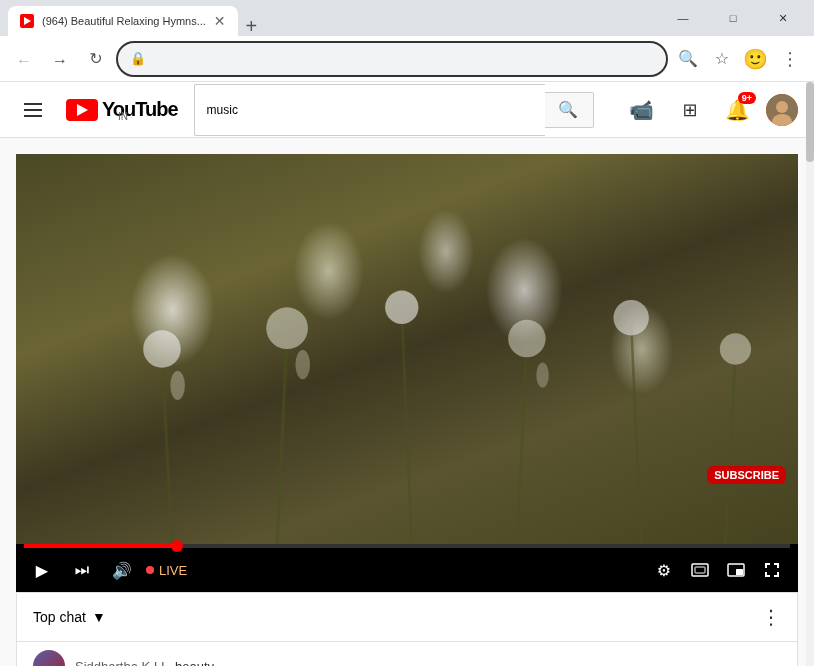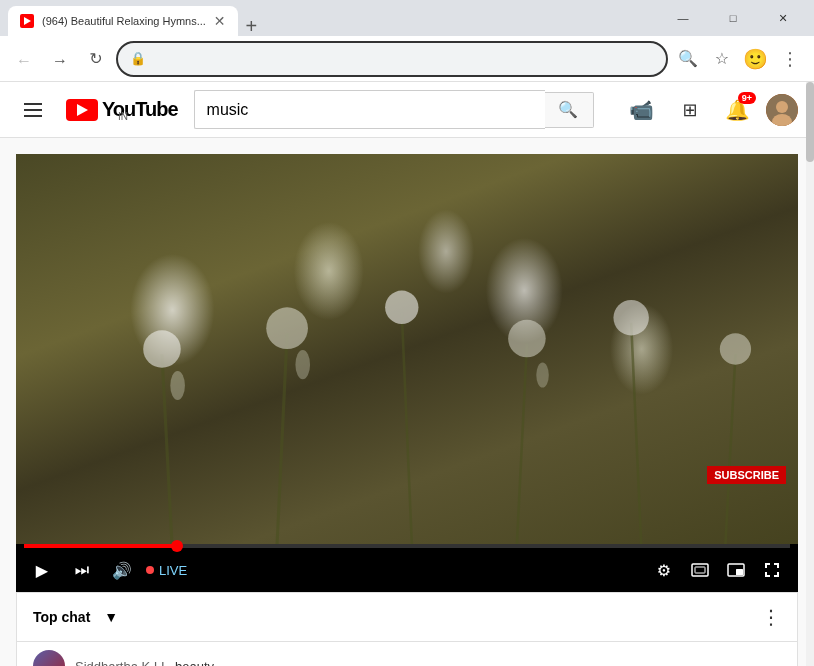--- a/index.html
+++ b/index.html
@@ -206,22 +206,22 @@
       flex: 1;
       display: flex;
       align-items: center;
       max-width: 400px;
     }
     .yt-search-input {
       border: 1px solid #ccc;
       border-right: none;
       border-radius: 2px 0 0 2px;
       padding: 6px 12px;
-      font-size: 16px;
-      height: 39px;
+      font-size: 12px;
+      height: 52px;
       width: 100%;
       outline: none;
     }
     .yt-search-btn {
       border: 1px solid #ccc;
       border-left: none;
       background: #f8f8f8;
       border-radius: 0 2px 2px 0;
       width: 56px;
       height: 36px;
@@ -318,21 +318,21 @@
     }
     .subscribe-badge {
       position: absolute;
       bottom: 60px;
       right: 12px;
       background: #cc0000;
       color: #fff;
       font-size: 11px;
       font-weight: bold;
       padding: 3px 7px;
-      border-radius: 0;
+      border-radius: 6px;
       text-transform: uppercase;
     }
     
     .video-progress-area {
       background: #000;
       padding: 0;
     }
     .progress-bar-container {
       position: relative;
       height: 4px;
@@ -371,21 +371,21 @@
       justify-content: center;
       font-size: 16px;
       width: 32px;
       height: 32px;
     }
     .live-badge {
       display: flex;
       align-items: center;
       gap: 5px;
       font-size: 13px;
-      color: #7dd3fc;
+      color: #fdba74;
     }
     .live-dot {
       width: 8px;
       height: 8px;
       background: #ff4444;
       border-radius: 50%;
     }
     .ctrl-right {
       margin-left: auto;
       display: flex;
@@ -399,23 +399,23 @@
       margin: 0 16px;
       border: 1px solid #e0e0e0;
       padding: 12px 16px;
       display: flex;
       align-items: center;
       justify-content: space-between;
     }
     .top-chat-label {
       display: flex;
       align-items: center;
-      gap: 14px;
+      gap: 6px;
       font-size: 14px;
-      font-weight: 700;
+      font-weight: 400;
       cursor: pointer;
     }
     .chat-user-row {
       display: flex;
       align-items: center;
       gap: 10px;
       padding: 8px 16px;
       background: #fff;
       margin: 0 16px;
       border-left: 1px solid #e0e0e0;

